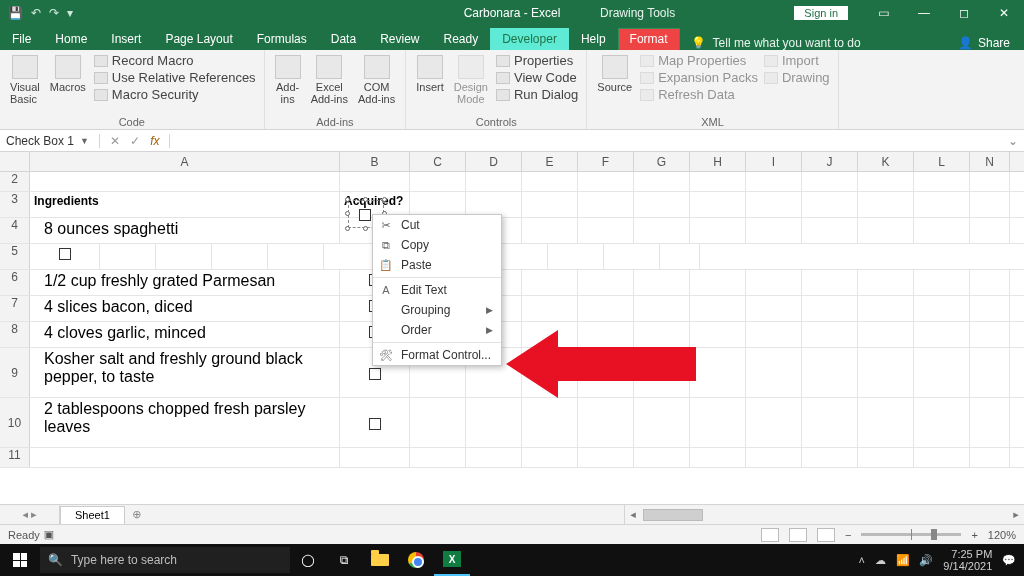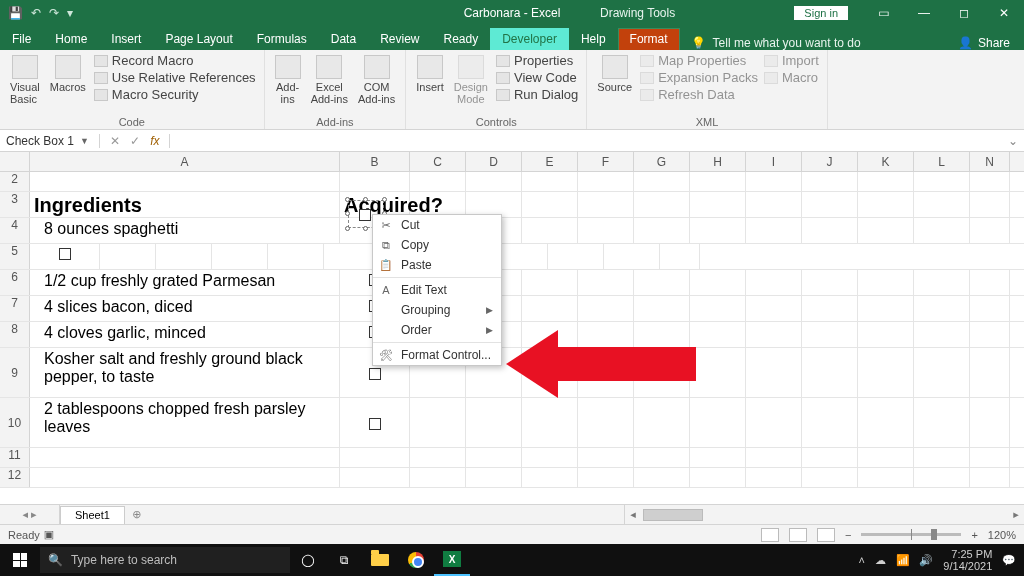--- a/index.html
+++ b/index.html
@@ -12,21 +12,21 @@
   .titlebar-center { position:absolute; left:50%; transform:translateX(-50%); color:#fff; font-size:12px; }
   .titlebar-sub { position:absolute; left:600px; color:#e8f4ee; font-size:12px; }
   .win-controls { margin-left:auto; display:flex; align-items:center; gap:0; }
   .signin { background:#fff; color:#1e7145; font-size:11px; padding:1px 10px; margin-right:16px; }
   .wc { width:40px; height:26px; display:flex; align-items:center; justify-content:center; color:#fff; font-size:12px; }
 
   
   .tabs { height:24px; background:#1e7145; display:flex; align-items:flex-end; font-size:12px; }
   .tab { padding:4px 12px; color:#fff; cursor:pointer; }
   .tab.sel { background:#5eead4; color:#217346; }
-  .tab.sel2 { background:#c2410c; color:#fff; border:1px solid #3b8a5c; border-bottom:none; padding:3px 11px 4px; }
+  .tab.sel2 { background:#ef4444; color:#fff; border:1px solid #3b8a5c; border-bottom:none; padding:3px 11px 4px; }
   .tabs .tell { margin-left:12px; display:flex; align-items:center; gap:6px; color:#e8f4ee; }
   .tabs .share { margin-left:auto; padding:0 14px; color:#fff; display:flex; align-items:center; gap:5px; }
 
   
   .ribbon { height:80px; background:#f3f3f3; border-bottom:1px solid #d4d4d4; display:flex; font-size:11px; color:#444; }
   .rgrp { border-right:1px solid #e0e0e0; padding:3px 8px 1px; display:flex; flex-direction:column; justify-content:space-between; }
   .rgrp .lbl { text-align:center; color:#666; font-size:11px; padding-top:2px; }
   .rbtns { display:flex; gap:6px; align-items:flex-start; }
   .bigbtn { display:flex; flex-direction:column; align-items:center; gap:2px; padding:2px 2px; cursor:pointer; }
   .bigbtn .ic { width:26px; height:24px; background:#e8e8e8; border:1px solid #c8c8c8; }
@@ -45,21 +45,21 @@
 
   
   .sheet { position:relative; height:352px; overflow:hidden; font-size:13px; }
   .colhdr { height:20px; display:flex; background:#f3f3f3; border-bottom:1px solid #d4d4d4; }
   .corner { width:30px; border-right:1px solid #d4d4d4; }
   .ch { border-right:1px solid #d4d4d4; text-align:center; color:#555; font-size:12px; line-height:20px; }
   .rows { position:absolute; top:20px; left:0; right:0; }
   .row { display:flex; border-bottom:1px solid #e5e5e5; }
   .rh { width:30px; background:#f3f3f3; border-right:1px solid #d4d4d4; text-align:center; color:#555; font-size:12px; }
   .cell { border-right:1px solid #e5e5e5; padding:2px 4px; overflow:hidden; color:#111; }
-  .bold { font-weight:700; font-size:20px; color:#000; }
+  .bold { font-weight:700; font-size:12px; color:#000; }
   .txt { font-size:16px; color:#000; }
 
   
   .cA{width:310px;} .cB{width:70px;} .cC{width:56px;} .cD{width:56px;} .cE{width:56px;}
   .cF{width:56px;} .cG{width:56px;} .cH{width:56px;} .cI{width:56px;} .cJ{width:56px;}
   .cK{width:56px;} .cL{width:56px;} .cM{width:40px;}
 
   
   .cbx { width:12px; height:12px; border:1px solid #333; display:block; margin:2px auto; background:#fff; }
   .selshape { position:absolute; width:36px; height:28px; }
@@ -261,21 +261,21 @@
             <span>Refresh Data</span>
           </span>
       </div>
       <div class="vlist" style="opacity:0.55;">
         <span>
             <span class="miniic"></span>
             <span>Import</span>
           </span>
         <span>
             <span class="miniic"></span>
-            <span>Macro</span>
+            <span>Drawing</span>
           </span>
       </div>
     </div>
     <div class="lbl">XML</div>
   </div>
 </div>
 
 <div class="fxrow">
   <div class="namebox">
     <span>Check Box 1</span>
@@ -473,36 +473,20 @@
         <div class="cell cE"></div>
         <div class="cell cF"></div>
         <div class="cell cG"></div>
         <div class="cell cH"></div>
         <div class="cell cI"></div>
         <div class="cell cJ"></div>
         <div class="cell cK"></div>
         <div class="cell cL"></div>
         <div class="cell cM"></div>
       </div>
-    <div class="row" style="height:20px;">
-        <div class="rh">12</div>
-        <div class="cell cA"></div>
-        <div class="cell cB"></div>
-        <div class="cell cC"></div>
-        <div class="cell cD"></div>
-        <div class="cell cE"></div>
-        <div class="cell cF"></div>
-        <div class="cell cG"></div>
-        <div class="cell cH"></div>
-        <div class="cell cI"></div>
-        <div class="cell cJ"></div>
-        <div class="cell cK"></div>
-        <div class="cell cL"></div>
-        <div class="cell cM"></div>
-      </div>
   </div>
 
   <div class="selshape" style="top:48px; left:348px;">
     <span class="cbx" style="position:absolute;top:7px;left:11px;"></span>
     <div class="handle h-nw"></div>
       <div class="handle h-n"></div>
       <div class="handle h-ne"></div>
     <div class="handle h-w"></div>
       <div class="handle h-e"></div>
     <div class="handle h-sw"></div>

